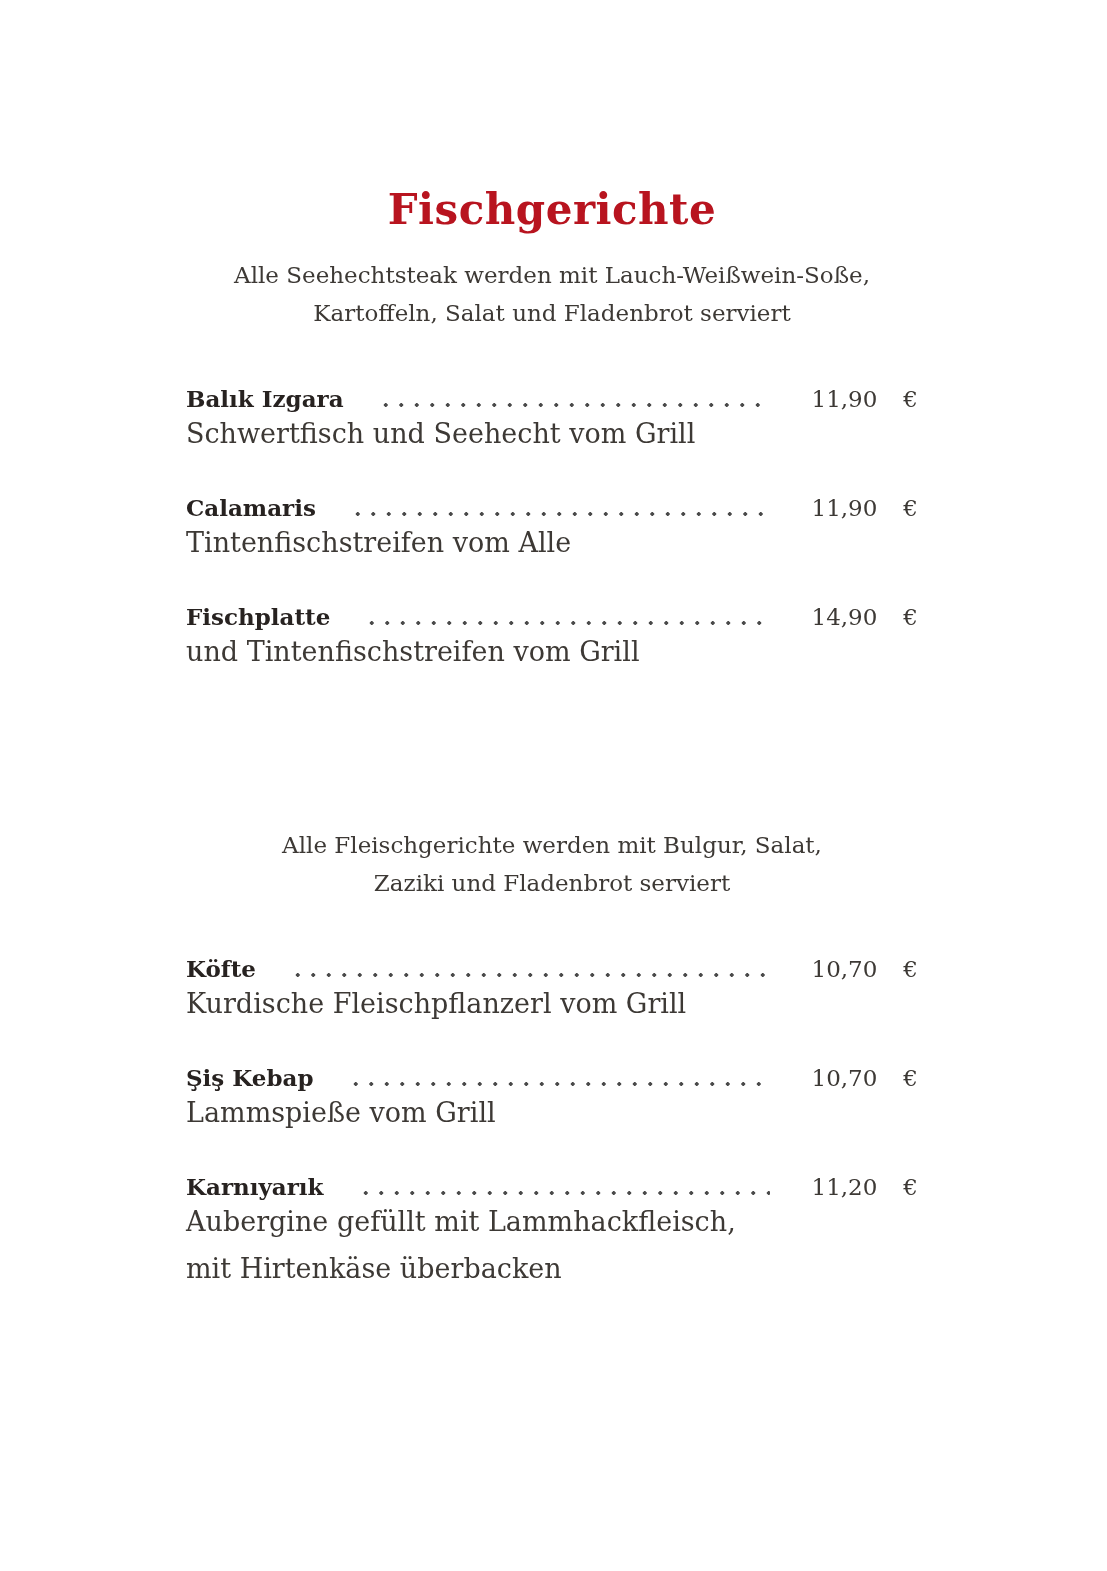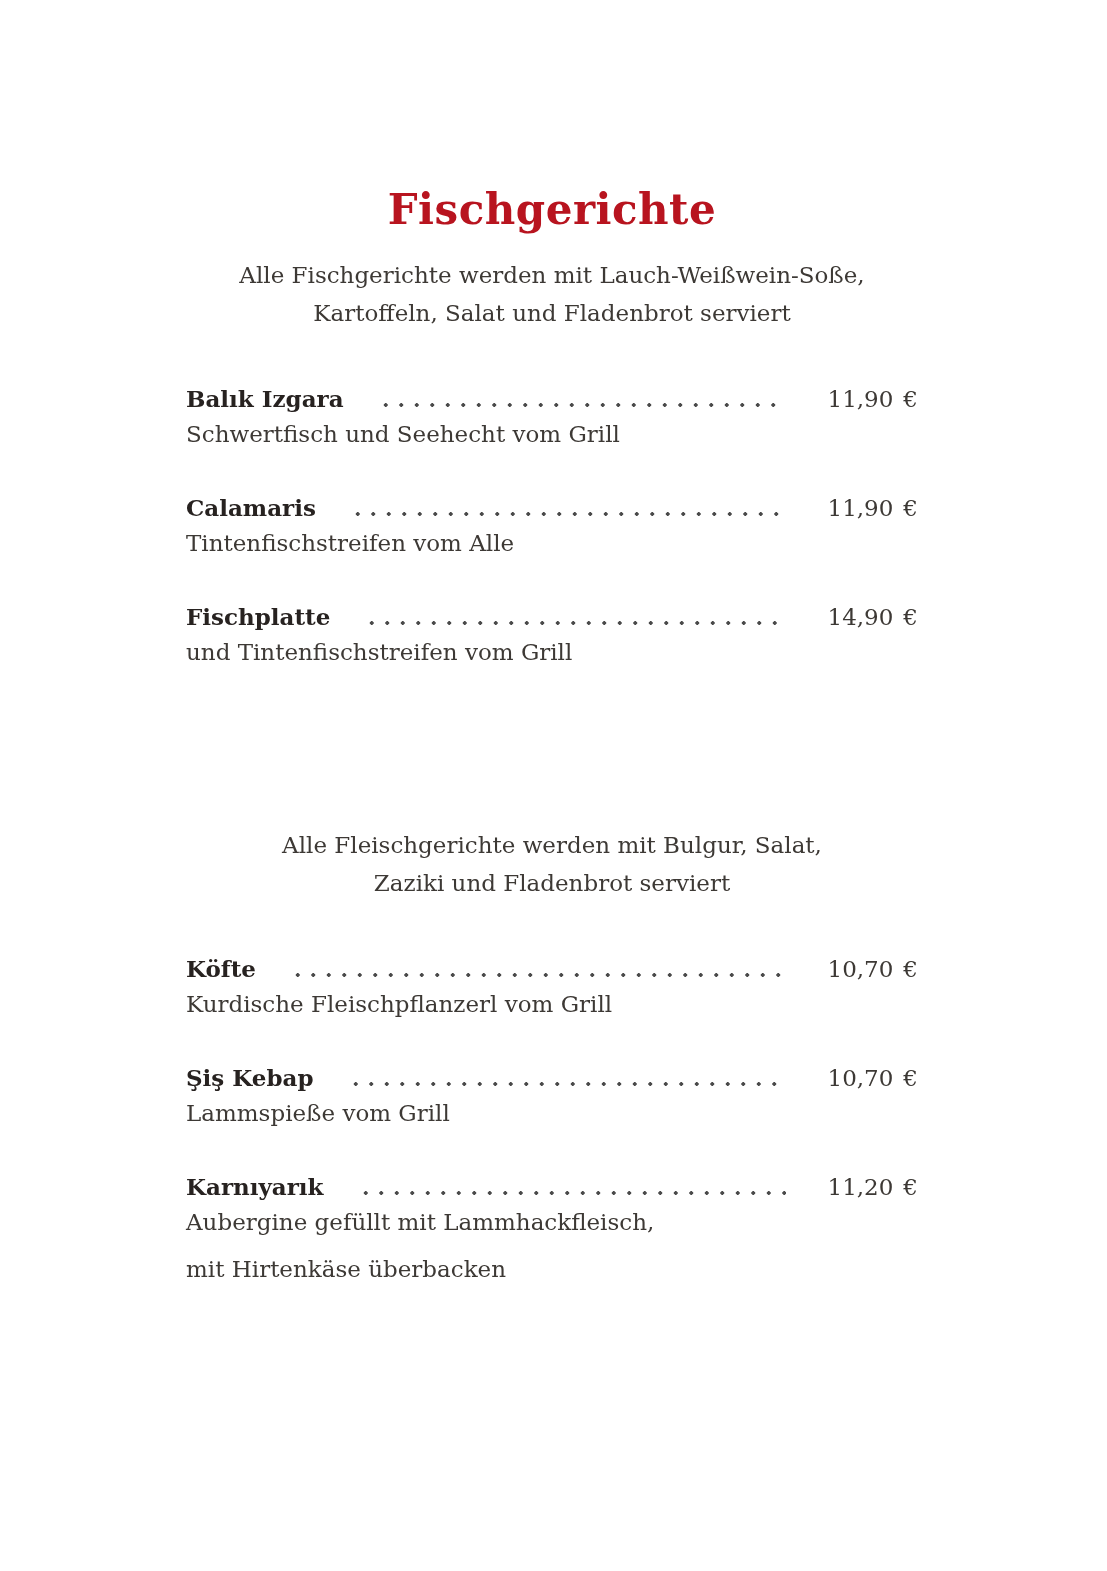--- a/index.html
+++ b/index.html
@@ -54,42 +54,42 @@
     align-self: flex-end;
     height: 8px;
     margin: 0 42px 5px 34px;
     background-image: radial-gradient(circle, #4a4a4a 1.7px, rgba(0,0,0,0) 2.1px);
     background-size: 15.5px 8px;
     background-repeat: repeat-x;
     background-position: left center;
   }
   .item-price {
     display: inline-flex;
-    gap: 10px;
+    gap: 26px;
     white-space: nowrap;
     color: #3d3935;
   }
   .item-desc {
-    font-size: 23px;
+    font-size: 27px;
     line-height: 30px;
     margin-top: 5px;
     color: #3d3935;
   }
   .item-desc:first-of-type { margin-top: 5px; }
   .item-desc + .item-desc { margin-top: 17px; }
 </style>
 </head>
 <body>
 
 <div class="page">
 
   <section class="menu-section">
     <h1 class="section-title">Fischgerichte</h1>
     <p class="section-subtitle">
-      <span>Alle Fischgerichte werden mit Lauch-Weißwein-Soße,</span><br>
+      <span>Alle Seehechtsteak werden mit Lauch-Weißwein-Soße,</span><br>
       <span>Kartoffeln, Salat und Fladenbrot serviert</span>
     </p>
 
     <div class="menu-item">
       <div class="item-row">
         <span class="item-name">Balık Izgara</span>
         <span class="leader"></span>
         <span class="item-price">
           <span>11,90</span>
           <span>€</span>

